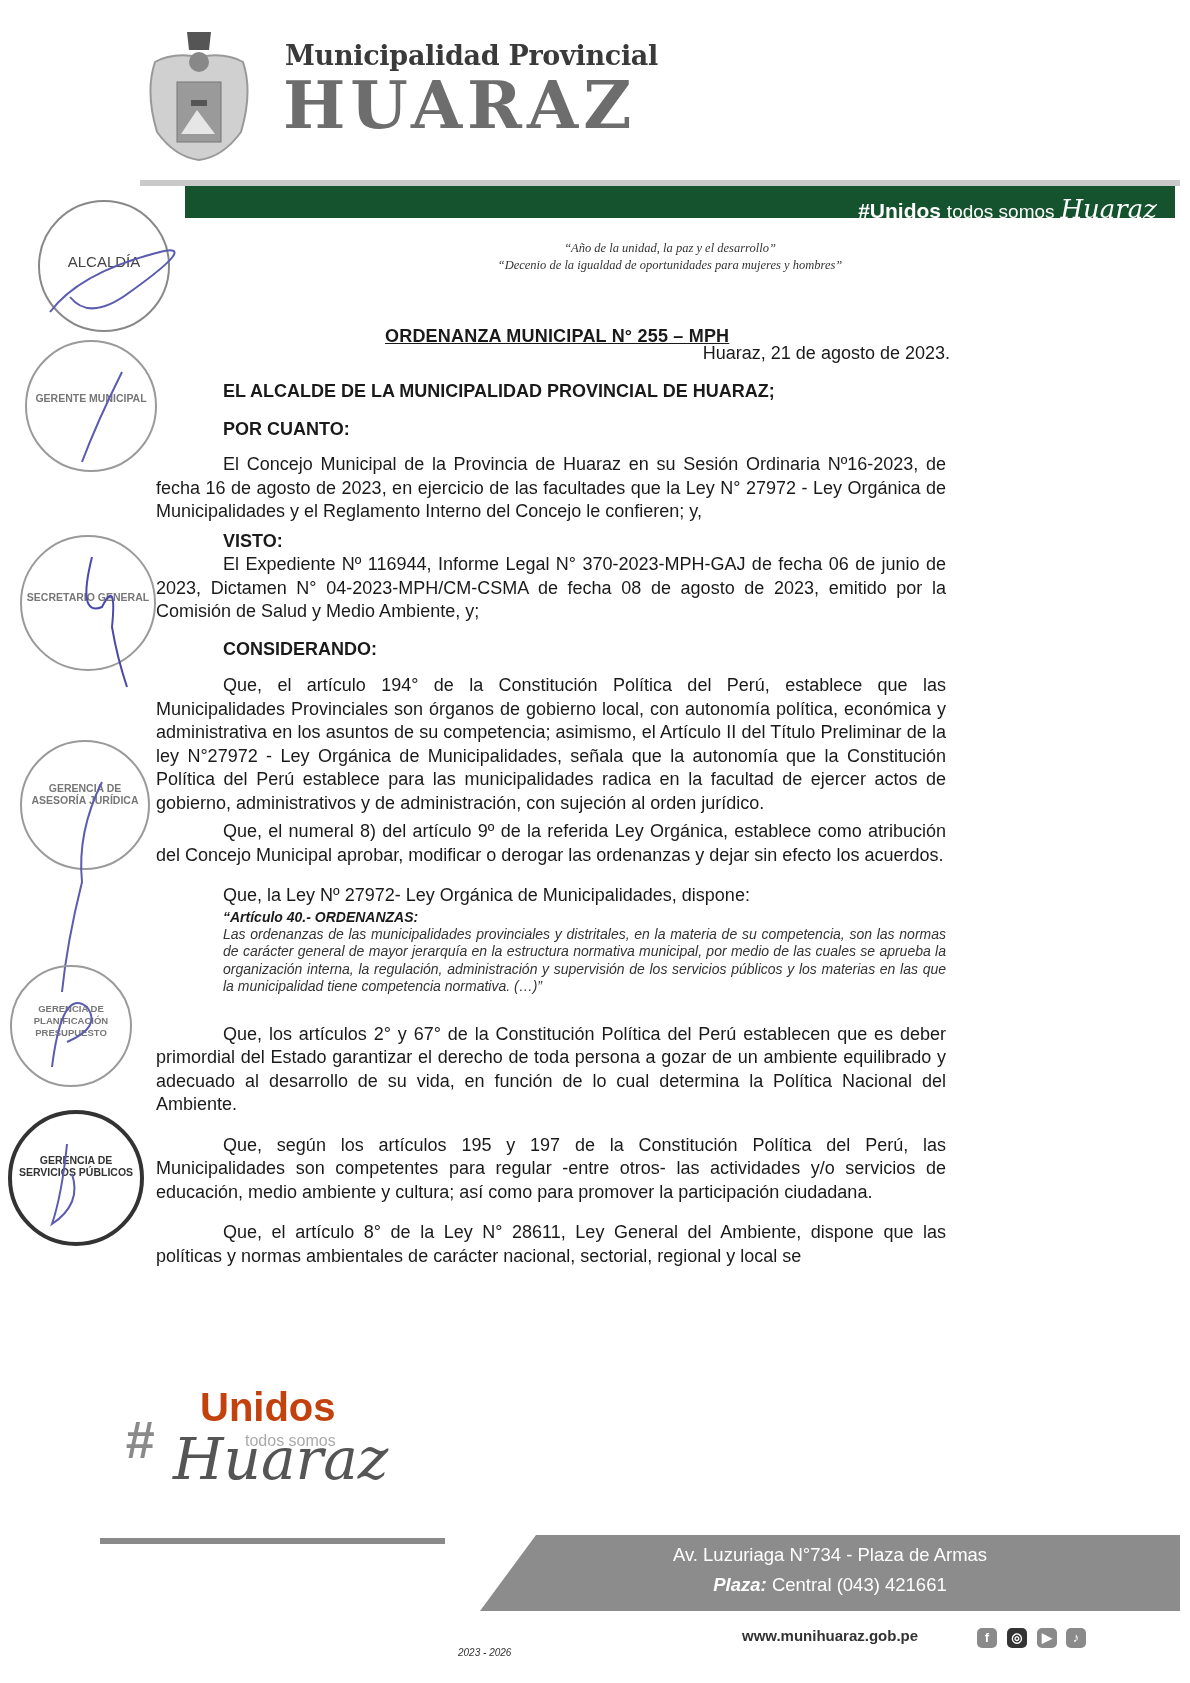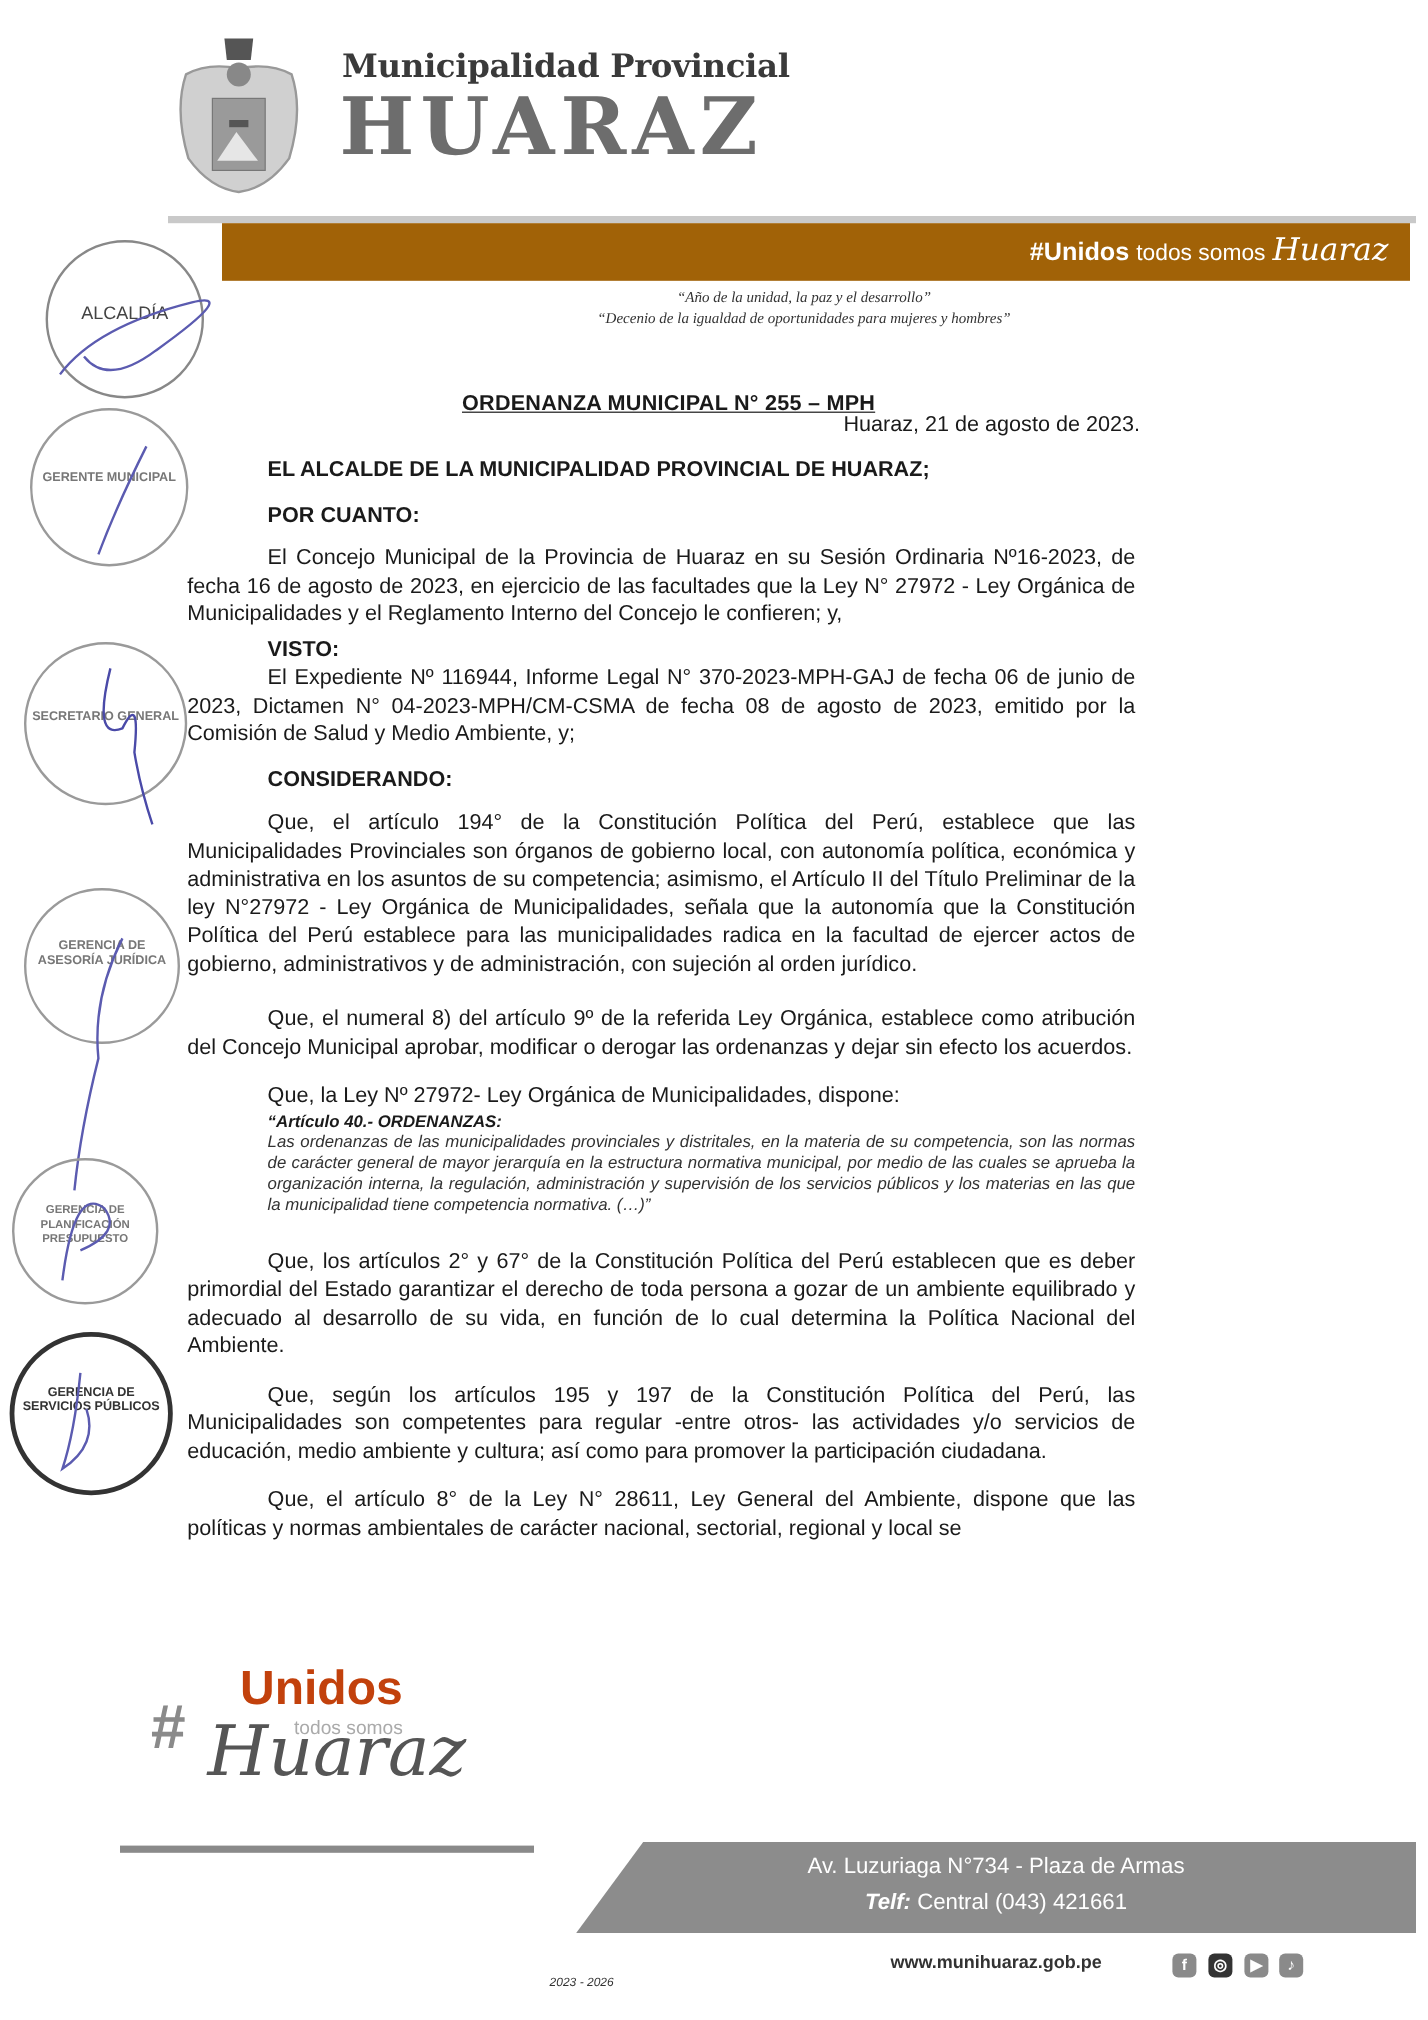--- a/index.html
+++ b/index.html
@@ -5,22 +5,22 @@
   html, body { margin:0; padding:0; background:#fff; }
   body { width:1190px; height:1683px; position:relative; overflow:hidden;
          font-family:"Liberation Sans", sans-serif; color:#1a1a1a; }
 
   
   .crest { position:absolute; left:145px; top:22px; width:108px; height:140px; }
   .muni-title { position:absolute; left:285px; top:40px; font-family:"DejaVu Serif", serif;
                 font-weight:bold; font-size:27px; color:#3a3a3a; letter-spacing:-0.3px; }
   .huaraz-title { position:absolute; left:283px; top:72px; font-family:"DejaVu Serif", serif;
                   font-weight:bold; font-size:66px; color:#6d6d6d; letter-spacing:5px; line-height:1; }
-  .header-band { position:absolute; left:185px; top:186px; width:990px; height:48px;
-                 background:#a16207; }
+  .header-band { position:absolute; left:185px; top:186px; width:990px; height:32px;
+                 background:#14532d; }
   .header-band-top { position:absolute; left:140px; top:180px; width:1040px; height:6px; background:#c9c9c9; }
   .band-slogan { position:absolute; right:18px; top:8px; color:#fff; font-size:21px; white-space:nowrap; }
   .band-slogan .hash { font-weight:bold; }
   .band-slogan .light { font-weight:normal; font-size:19px; }
   .band-slogan .script { font-family:"DejaVu Serif", serif; font-style:italic; font-size:26px; }
 
   .years-motto { position:absolute; left:0; width:1190px; top:240px; text-align:center;
                  font-family:"Liberation Serif", serif; font-style:italic; font-size:12.5px;
                  color:#333; line-height:17px; padding-left:150px; box-sizing:border-box; }
 
@@ -94,21 +94,21 @@
 <div class="doc-date">Huaraz, 21 de agosto de 2023.</div>
 
 <div class="content">
   <p class="h-bold" style="margin-left:67px;">EL ALCALDE DE LA MUNICIPALIDAD PROVINCIAL DE HUARAZ;</p>
   <p class="h-bold section-label" style="margin-top:14px;">POR CUANTO:</p>
   <p class="indent" style="margin-top:12px;">El Concejo Municipal de la Provincia de Huaraz en su Sesión Ordinaria  Nº16-2023, de fecha 16 de agosto de 2023, en ejercicio de las facultades que la Ley N° 27972 - Ley Orgánica de Municipalidades y el Reglamento Interno del Concejo le confieren; y,</p>
   <p class="h-bold section-label" style="margin-top:6px;">VISTO:</p>
   <p class="indent">El Expediente Nº 116944, Informe Legal N° 370-2023-MPH-GAJ de fecha 06 de junio de 2023, Dictamen N° 04-2023-MPH/CM-CSMA de fecha 08 de agosto de 2023, emitido por la Comisión de Salud y Medio Ambiente, y;</p>
   <p class="h-bold section-label" style="margin-top:14px;">CONSIDERANDO:</p>
   <p class="indent" style="margin-top:13px;">Que, el artículo 194° de la Constitución Política del Perú, establece que las Municipalidades Provinciales son órganos de gobierno local, con autonomía política, económica y administrativa en los asuntos de su competencia;  asimismo, el Artículo II del Título Preliminar de la ley N°27972 - Ley Orgánica de Municipalidades, señala que la autonomía que la Constitución Política del Perú establece para las municipalidades radica en la facultad de ejercer actos de gobierno, administrativos y de administración, con sujeción al orden jurídico.</p>
-  <p class="indent" style="margin-top:22px;">Que, el numeral 8) del artículo 9º de la referida Ley Orgánica, establece como atribución del Concejo Municipal aprobar, modificar o derogar las ordenanzas y dejar sin efecto los acuerdos.</p>
+  <p class="indent" style="margin-top:5px;">Que, el numeral 8) del artículo 9º de la referida Ley Orgánica, establece como atribución del Concejo Municipal aprobar, modificar o derogar las ordenanzas y dejar sin efecto los acuerdos.</p>
   <p class="section-label" style="margin-top:17px;">Que, la Ley Nº 27972- Ley Orgánica de Municipalidades, dispone:</p>
   <p class="quote-head">“Artículo 40.- ORDENANZAS:</p>
   <p class="quote">Las ordenanzas de las municipalidades provinciales y distritales, en la materia de su competencia, son las normas de carácter general de mayor jerarquía en la estructura normativa municipal, por medio de las cuales se aprueba la organización interna, la regulación, administración y supervisión de los servicios públicos y los materias en las que la municipalidad tiene competencia normativa. (…)”</p>
   <p class="indent" style="margin-top:27px;">Que, los artículos 2° y 67° de la Constitución Política del Perú establecen que es deber primordial del Estado garantizar el derecho de toda persona a gozar de un ambiente equilibrado y adecuado al desarrollo de su vida, en función de lo cual determina la Política Nacional del Ambiente.</p>
   <p class="indent" style="margin-top:17px;">Que, según los artículos 195 y 197 de la Constitución Política del Perú, las Municipalidades son competentes para regular -entre otros- las actividades y/o servicios de educación, medio ambiente y cultura; así como para promover la participación ciudadana.</p>
   <p class="indent" style="margin-top:17px;">Que, el artículo 8° de la Ley N° 28611, Ley General del Ambiente, dispone que las políticas y normas ambientales de carácter nacional, sectorial, regional y local se</p>
 </div>
 
 <div class="stamp" style="left:38px;top:200px;width:128px;height:128px;border-color:#888;">
   <div class="stamp-label" style="top:54px;font-size:15px;color:#444;font-weight:normal;">ALCALDÍA</div>
@@ -150,20 +150,20 @@
 <div class="footer-brand">
   <span class="unidos">Unidos</span>
   <span class="todos">todos somos</span>
   <span class="hash">#</span>
   <span class="script">Huaraz</span>
 </div>
 <div class="footer-line-left"></div>
 <div class="footer-band"></div>
 <div class="footer-addr">
   <div>Av. Luzuriaga N°734 - Plaza de Armas</div>
-  <div><b>Telf:</b> <span>Central (043) 421661</span></div>
+  <div><b>Plaza:</b> <span>Central (043) 421661</span></div>
 </div>
 <div class="footer-years">2023 - 2026</div>
 <div class="footer-web">www.munihuaraz.gob.pe</div>
 <div class="social" style="left:977px;">f</div>
 <div class="social" style="left:1007px;background:#333;">◎</div>
 <div class="social" style="left:1037px;">▶</div>
 <div class="social" style="left:1066px;">♪</div>
 
 </body></html>

